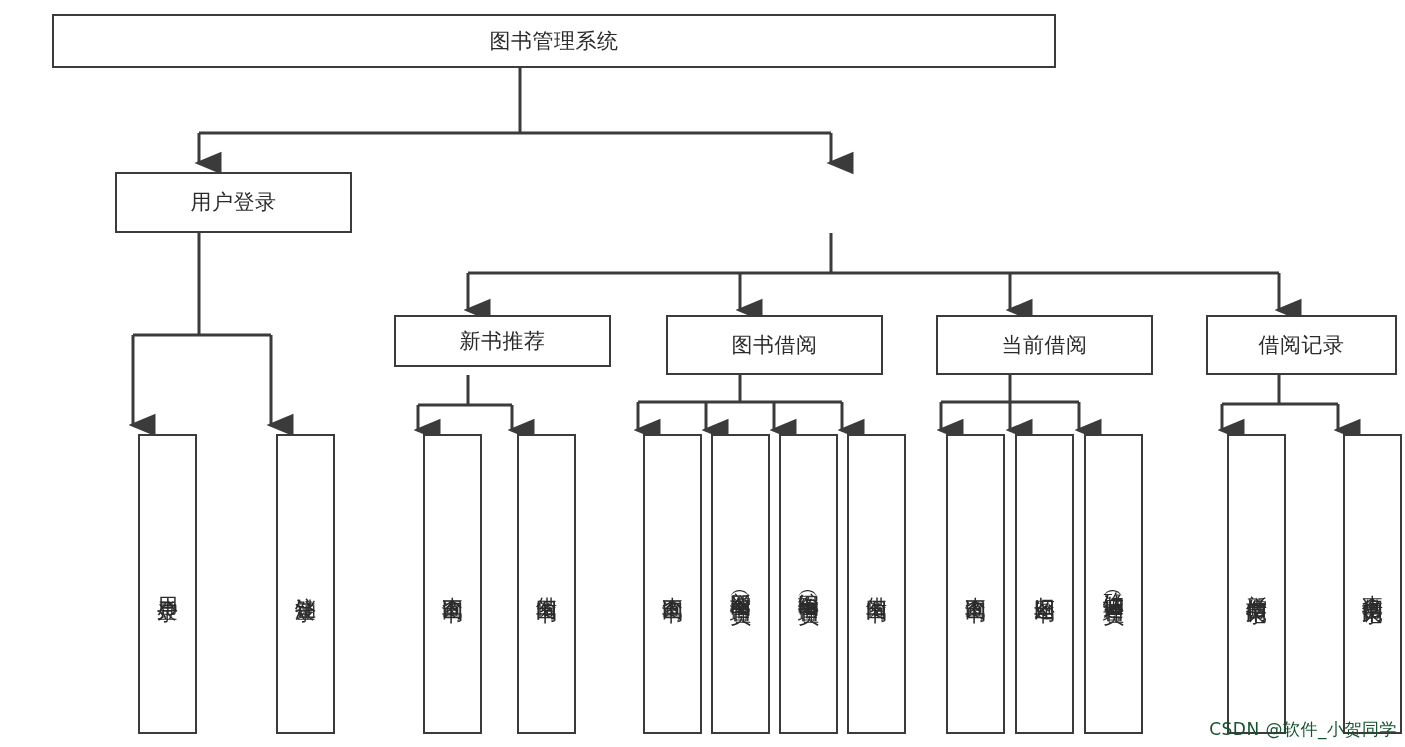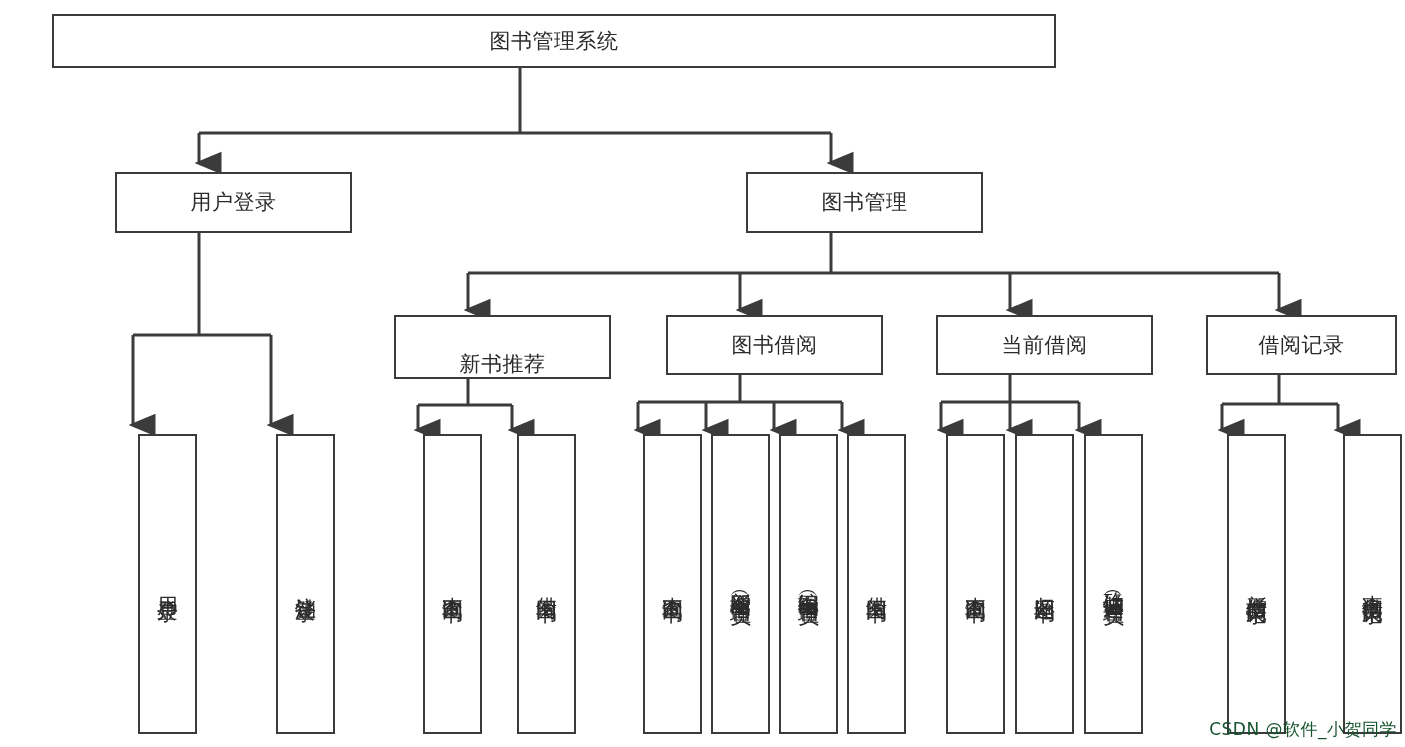--- a/index.html
+++ b/index.html
@@ -120,25 +120,22 @@
   </svg>
 
   <div class="node h-node" style="left:18px; top:14px; width:1004px; height:54px;">
     <span class="node-label">图书管理系统</span>
   </div>
 
   <div class="node h-node" style="left:81px; top:172px; width:237px; height:61px;">
     <span class="node-label">用户登录</span>
   </div>
 
-  <div class="node h-node" style="left:712px; top:172px; width:237px; height:61px;">
-    <span class="node-label">图书管理</span>
-  </div>
-
-  <div class="node h-node" style="left:360px; top:315px; width:217px; height:64px;align-items:flex-end;">
+
+  <div class="node h-node" style="left:360px; top:315px; width:217px; height:52px;">
     <span class="node-label">新书推荐</span>
   </div>
 
   <div class="node h-node" style="left:632px; top:315px; width:217px; height:60px;">
     <span class="node-label">图书借阅</span>
   </div>
 
   <div class="node h-node" style="left:902px; top:315px; width:217px; height:60px;">
     <span class="node-label">当前借阅</span>
   </div>

